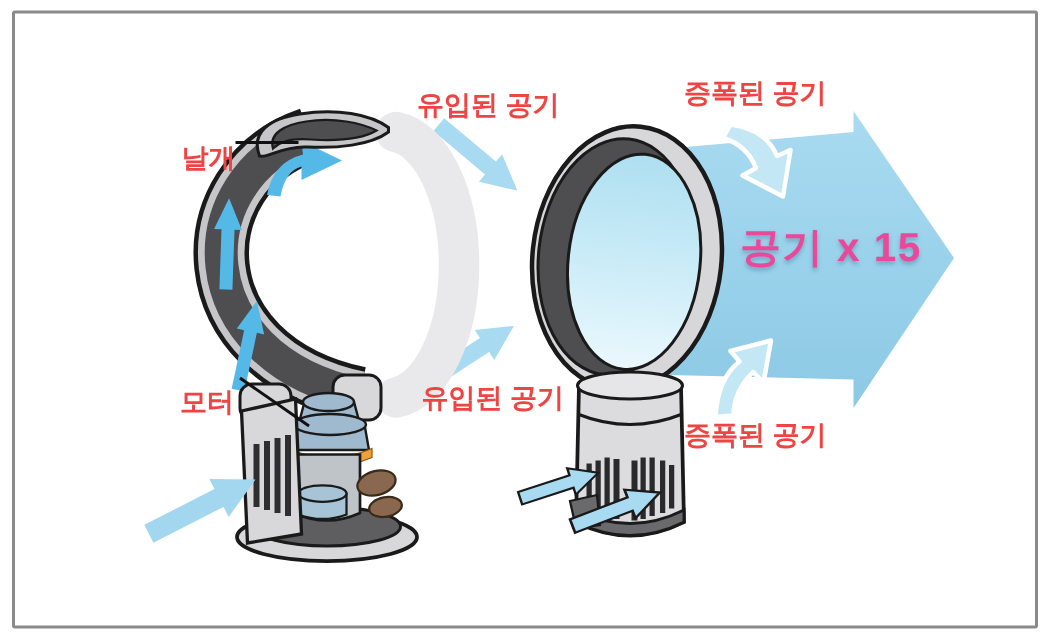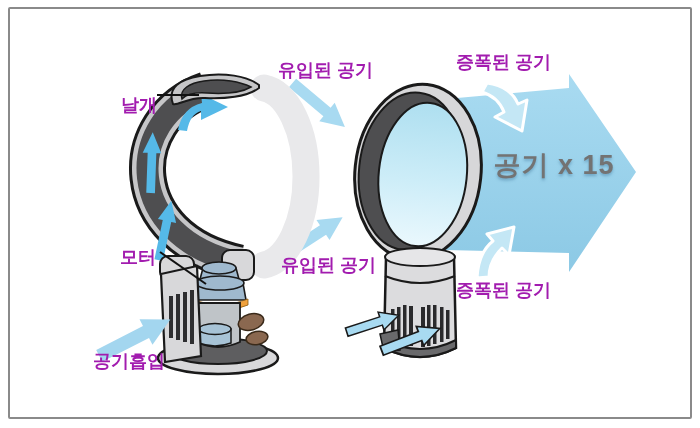--- a/index.html
+++ b/index.html
@@ -5,33 +5,33 @@
   html,body{margin:0;padding:0;background:#fff;}
   .canvas{
     position:relative;width:700px;height:428px;background:#ffffff;overflow:hidden;
     font-family:"Liberation Sans","DejaVu Sans",sans-serif;
   }
   .frame{
     position:absolute;left:8px;top:7px;width:680px;height:408px;
     border:2px solid #8a8a8a;border-radius:2px;pointer-events:none;
   }
   .lbl{
-    position:absolute;font-weight:bold;font-size:18px;color:#a21caf;
+    position:absolute;font-weight:bold;font-size:18px;color:#ef4444;
     white-space:nowrap;line-height:1.1;
   }
   .lbl-blade{left:104px;top:85px;width:53px;text-align:right;margin-top:11px;}
-  .lbl-motor{left:120px;top:248px;}
+  .lbl-motor{left:120px;top:259px;}
   .lbl-intake{left:93px;top:352px;}
   .lbl-inflow-top{left:278px;top:61px;}
   .lbl-inflow-bottom{left:281px;top:256px;}
   .lbl-amp-top{left:456px;top:53px;}
   .lbl-amp-bottom{left:456px;top:281px;}
   .lbl-output{
     left:486px;top:151px;width:136px;text-align:center;
-    font-size:27px;letter-spacing:1px;color:#737373;
+    font-size:27px;letter-spacing:1px;color:#ec4899;
     text-shadow:0 2px 3px rgba(80,135,170,0.6);
   }
   svg.art{position:absolute;left:0;top:0;}
 </style>
 </head>
 <body>
 
 <div class="canvas">
 
   <svg class="art" width="700" height="428" viewBox="0 0 700 428">
@@ -159,21 +159,20 @@
     </g>
 
     <g stroke="#111" stroke-width="2">
       <line x1="157" y1="95" x2="199" y2="95"></line>
       <line x1="160" y1="252" x2="206" y2="284"></line>
     </g>
   </svg>
 
   <div class="lbl lbl-blade">날개</div>
   <div class="lbl lbl-motor">모터</div>
-  <div class="lbl lbl-intake">공기흡입</div>
 
   <div class="lbl lbl-inflow-top">유입된 공기</div>
   <div class="lbl lbl-inflow-bottom">유입된 공기</div>
   <div class="lbl lbl-amp-top">증폭된 공기</div>
   <div class="lbl lbl-amp-bottom">증폭된 공기</div>
   <div class="lbl lbl-output">공기 x 15</div>
 
   <div class="frame"></div>
 </div>
 

